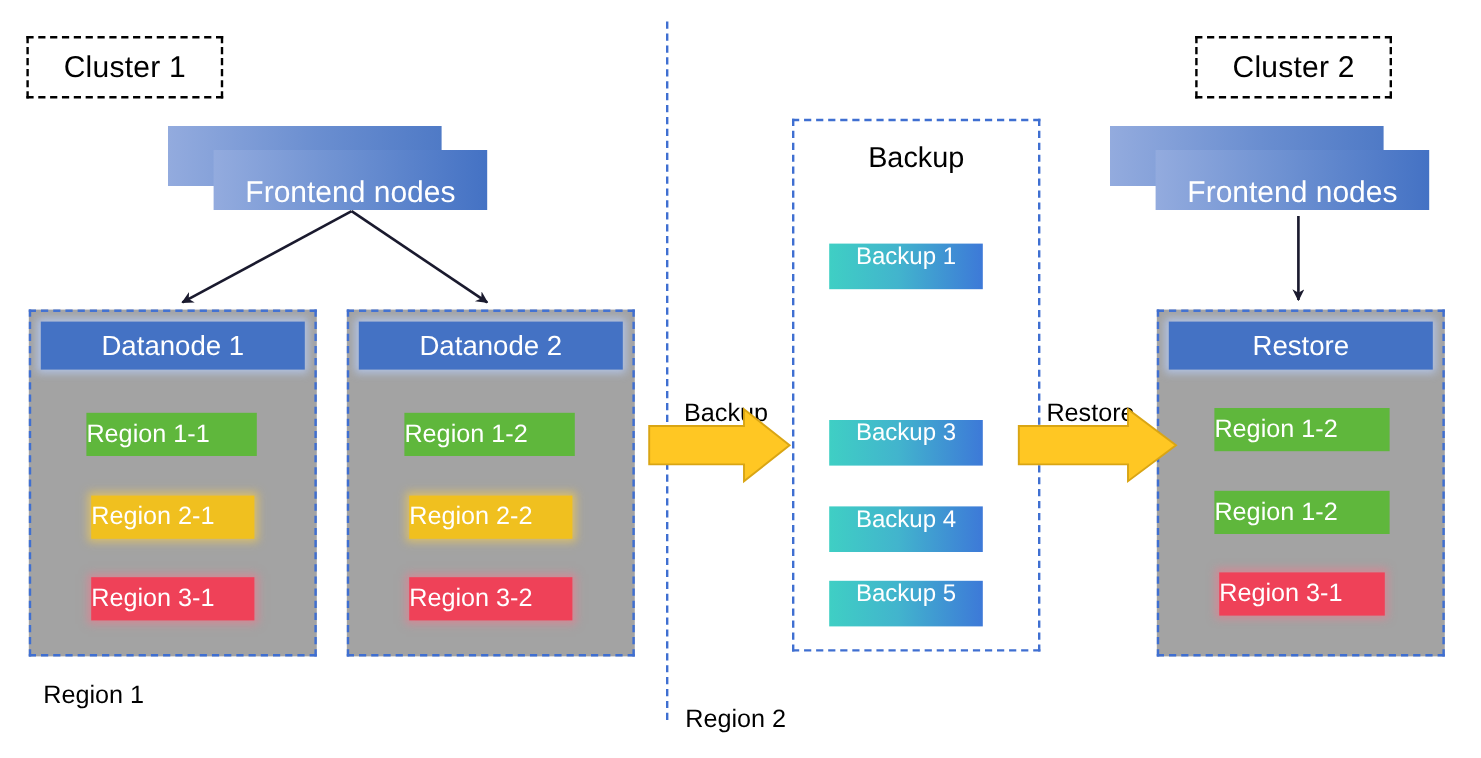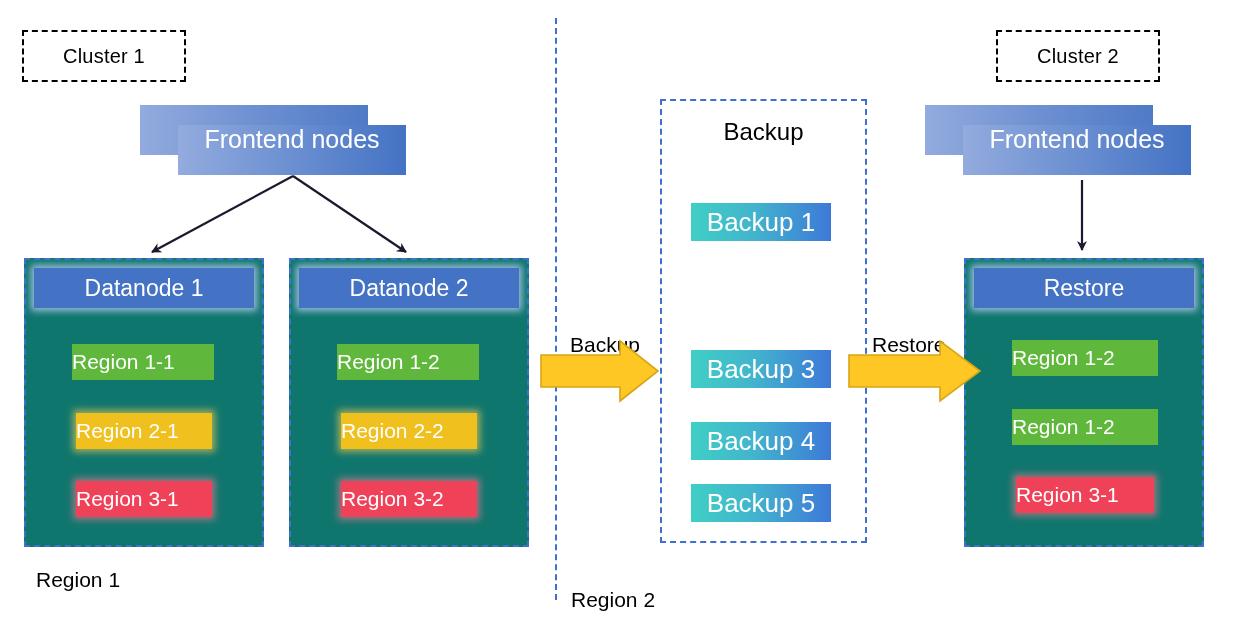--- a/index.html
+++ b/index.html
@@ -20,55 +20,55 @@
   }
 
   
   .cluster-label {
     position: absolute;
     border: 2px dashed #000000;
     background: #ffffff;
     display: flex;
     align-items: center;
     justify-content: center;
-    font-size: 20px;
+    font-size: 25px;
     color: #000000;
     letter-spacing: 0.2px;
   }
   #cluster1-label { left: 22px;  top: 30px; width: 160px; height: 48px; }
   #cluster2-label { left: 996px; top: 30px; width: 160px; height: 48px; }
 
   
   .frontend-group { position: absolute; }
   .frontend-back {
     position: absolute;
     left: 0; top: 0;
     width: 228px; height: 50px;
     background: linear-gradient(to right, #93ABDE 0%, #6A8ED0 55%, #4F7AC6 100%);
   }
   .frontend-front {
     position: absolute;
     left: 38px; top: 20px;
     width: 228px; height: 50px;
     background: linear-gradient(to right, #93ABDE 0%, #6F92D2 45%, #4472C4 100%);
     display: flex;
-    align-items: flex-start;
+    align-items: flex-end;
     justify-content: center;
     color: #ffffff;
     font-size: 25px;
     white-space: nowrap;
   }
   #frontend1 { left: 140px; top: 105px; width: 270px; height: 75px; }
   #frontend2 { left: 925px; top: 105px; width: 270px; height: 75px; }
 
   
   .datanode-box {
     position: absolute;
     border: 2px dashed #3F6FD1;
-    background: #0f766e;
+    background: #a3a3a3;
   }
   #datanode1-box { left: 24px;  top: 258px; width: 236px; height: 285px; }
   #datanode2-box { left: 289px; top: 258px; width: 236px; height: 285px; }
   #datanode3-box { left: 964px; top: 258px; width: 236px; height: 285px; }
 
   .datanode-header {
     position: absolute;
     left: 8px;
     top: 8px;
     right: 8px;
@@ -108,28 +108,28 @@
     position: absolute;
     left: 0; right: 0; top: 15px;
     text-align: center;
     font-size: 24px;
     line-height: 31px;
     color: #000000;
   }
   .backup-chip {
     position: absolute;
     left: 29px;
-    width: 140px;
+    width: 128px;
     height: 38px;
     background: linear-gradient(to right, #3FCFC4 0%, #42B4CD 45%, #3D79D8 100%);
     display: flex;
-    align-items: center;
-    justify-content: center;
-    color: #ffffff;
-    font-size: 26px;
+    align-items: flex-start;
+    justify-content: center;
+    color: #ffffff;
+    font-size: 20px;
     white-space: nowrap;
   }
 
   
   #region-divider {
     position: absolute;
     left: 555px;
     top: 18px;
     width: 0;
     height: 582px;

